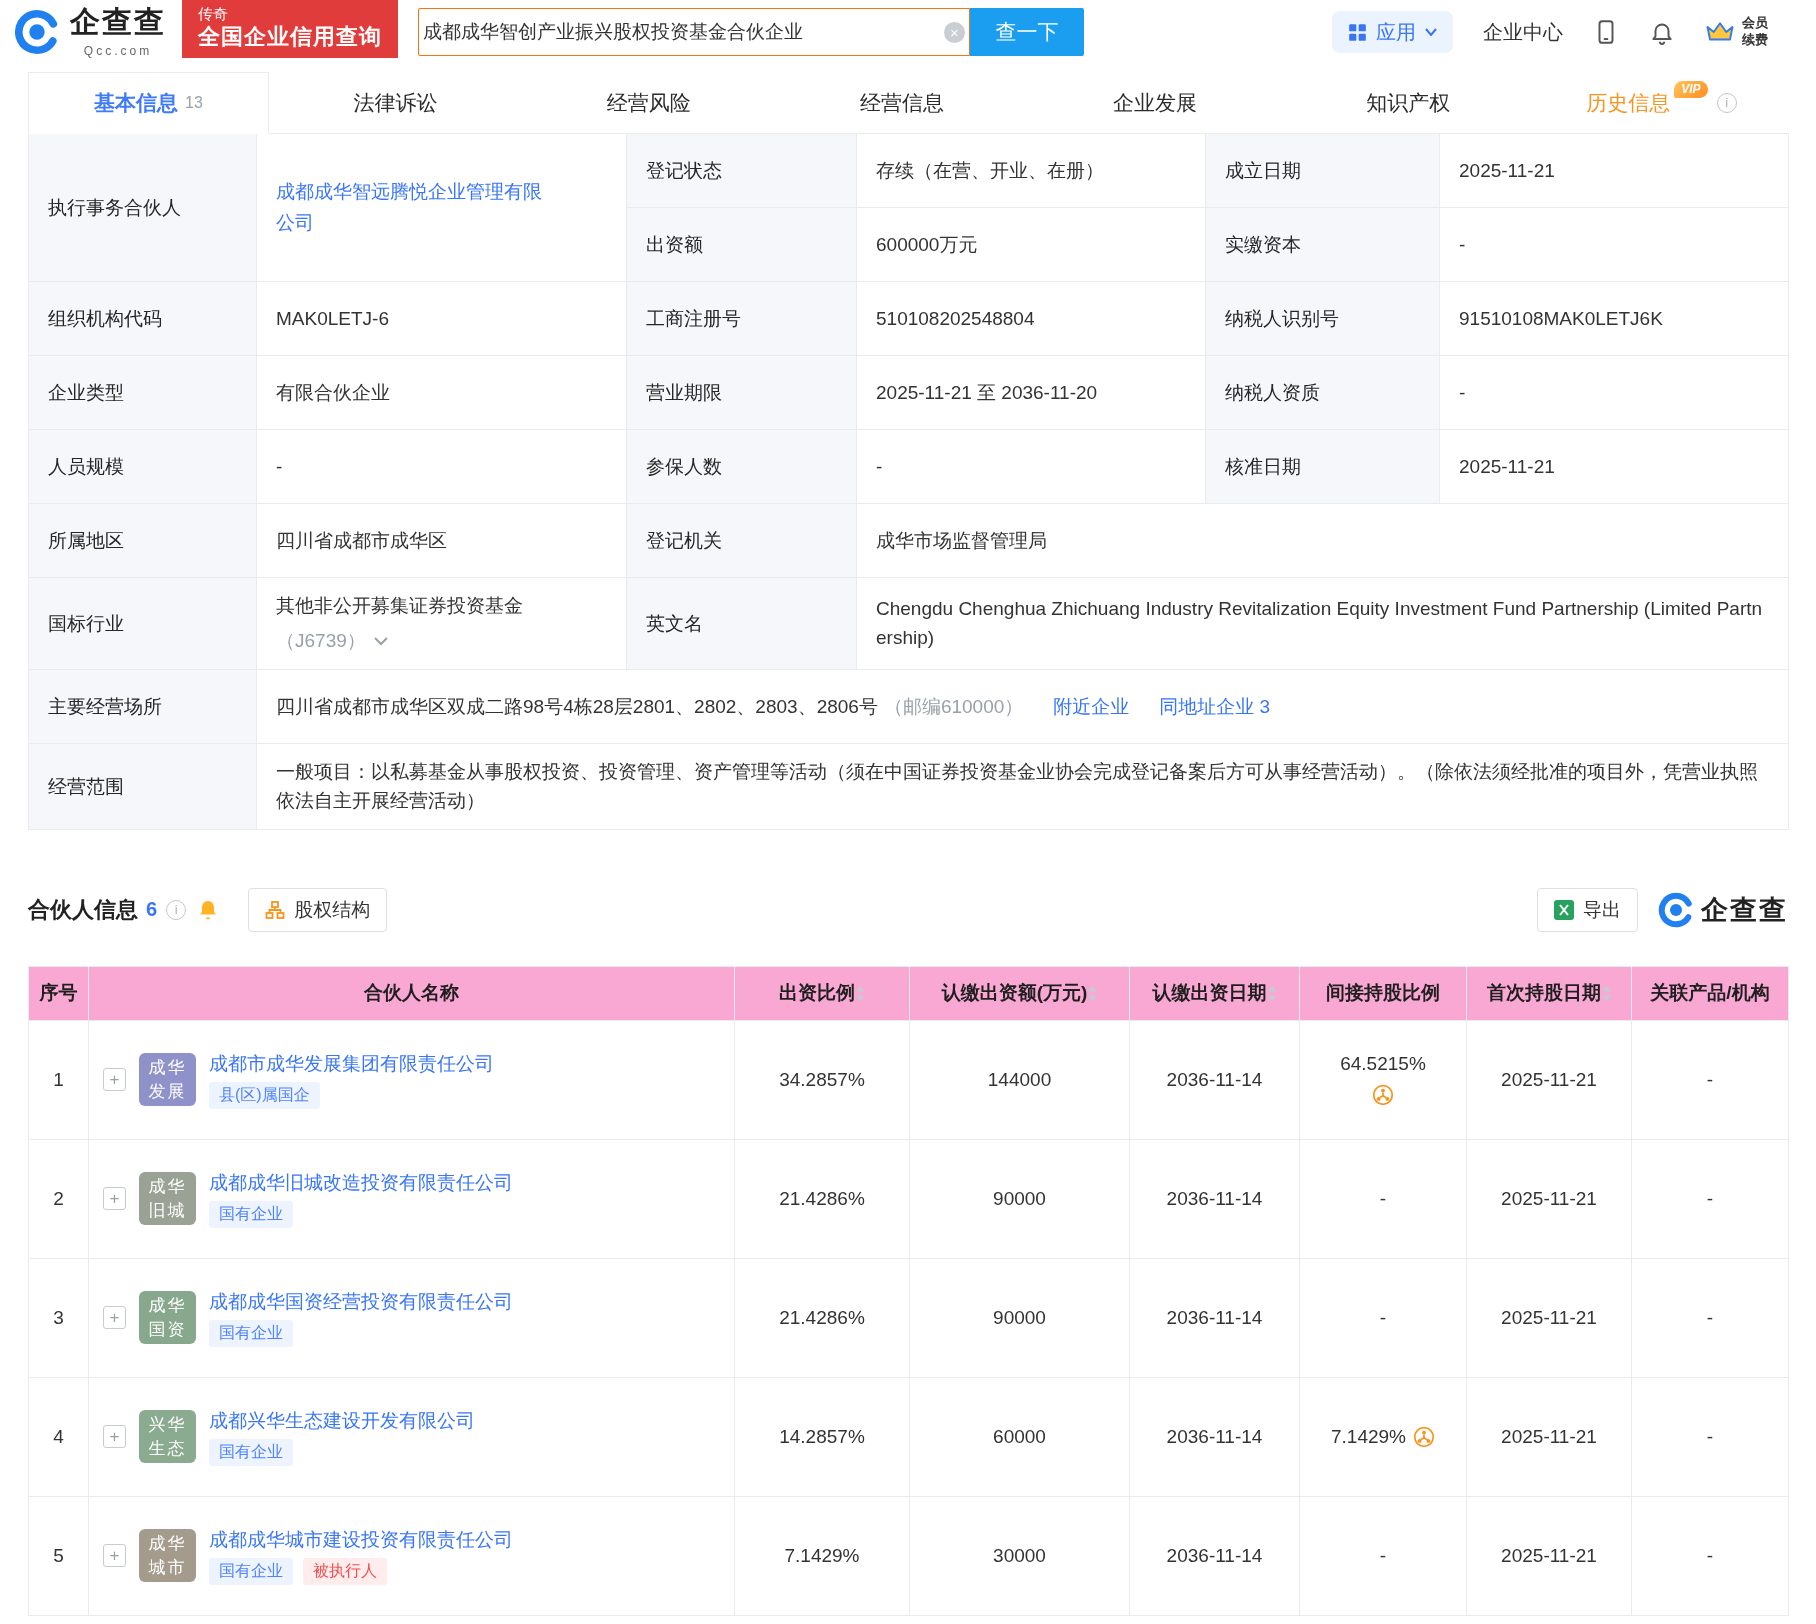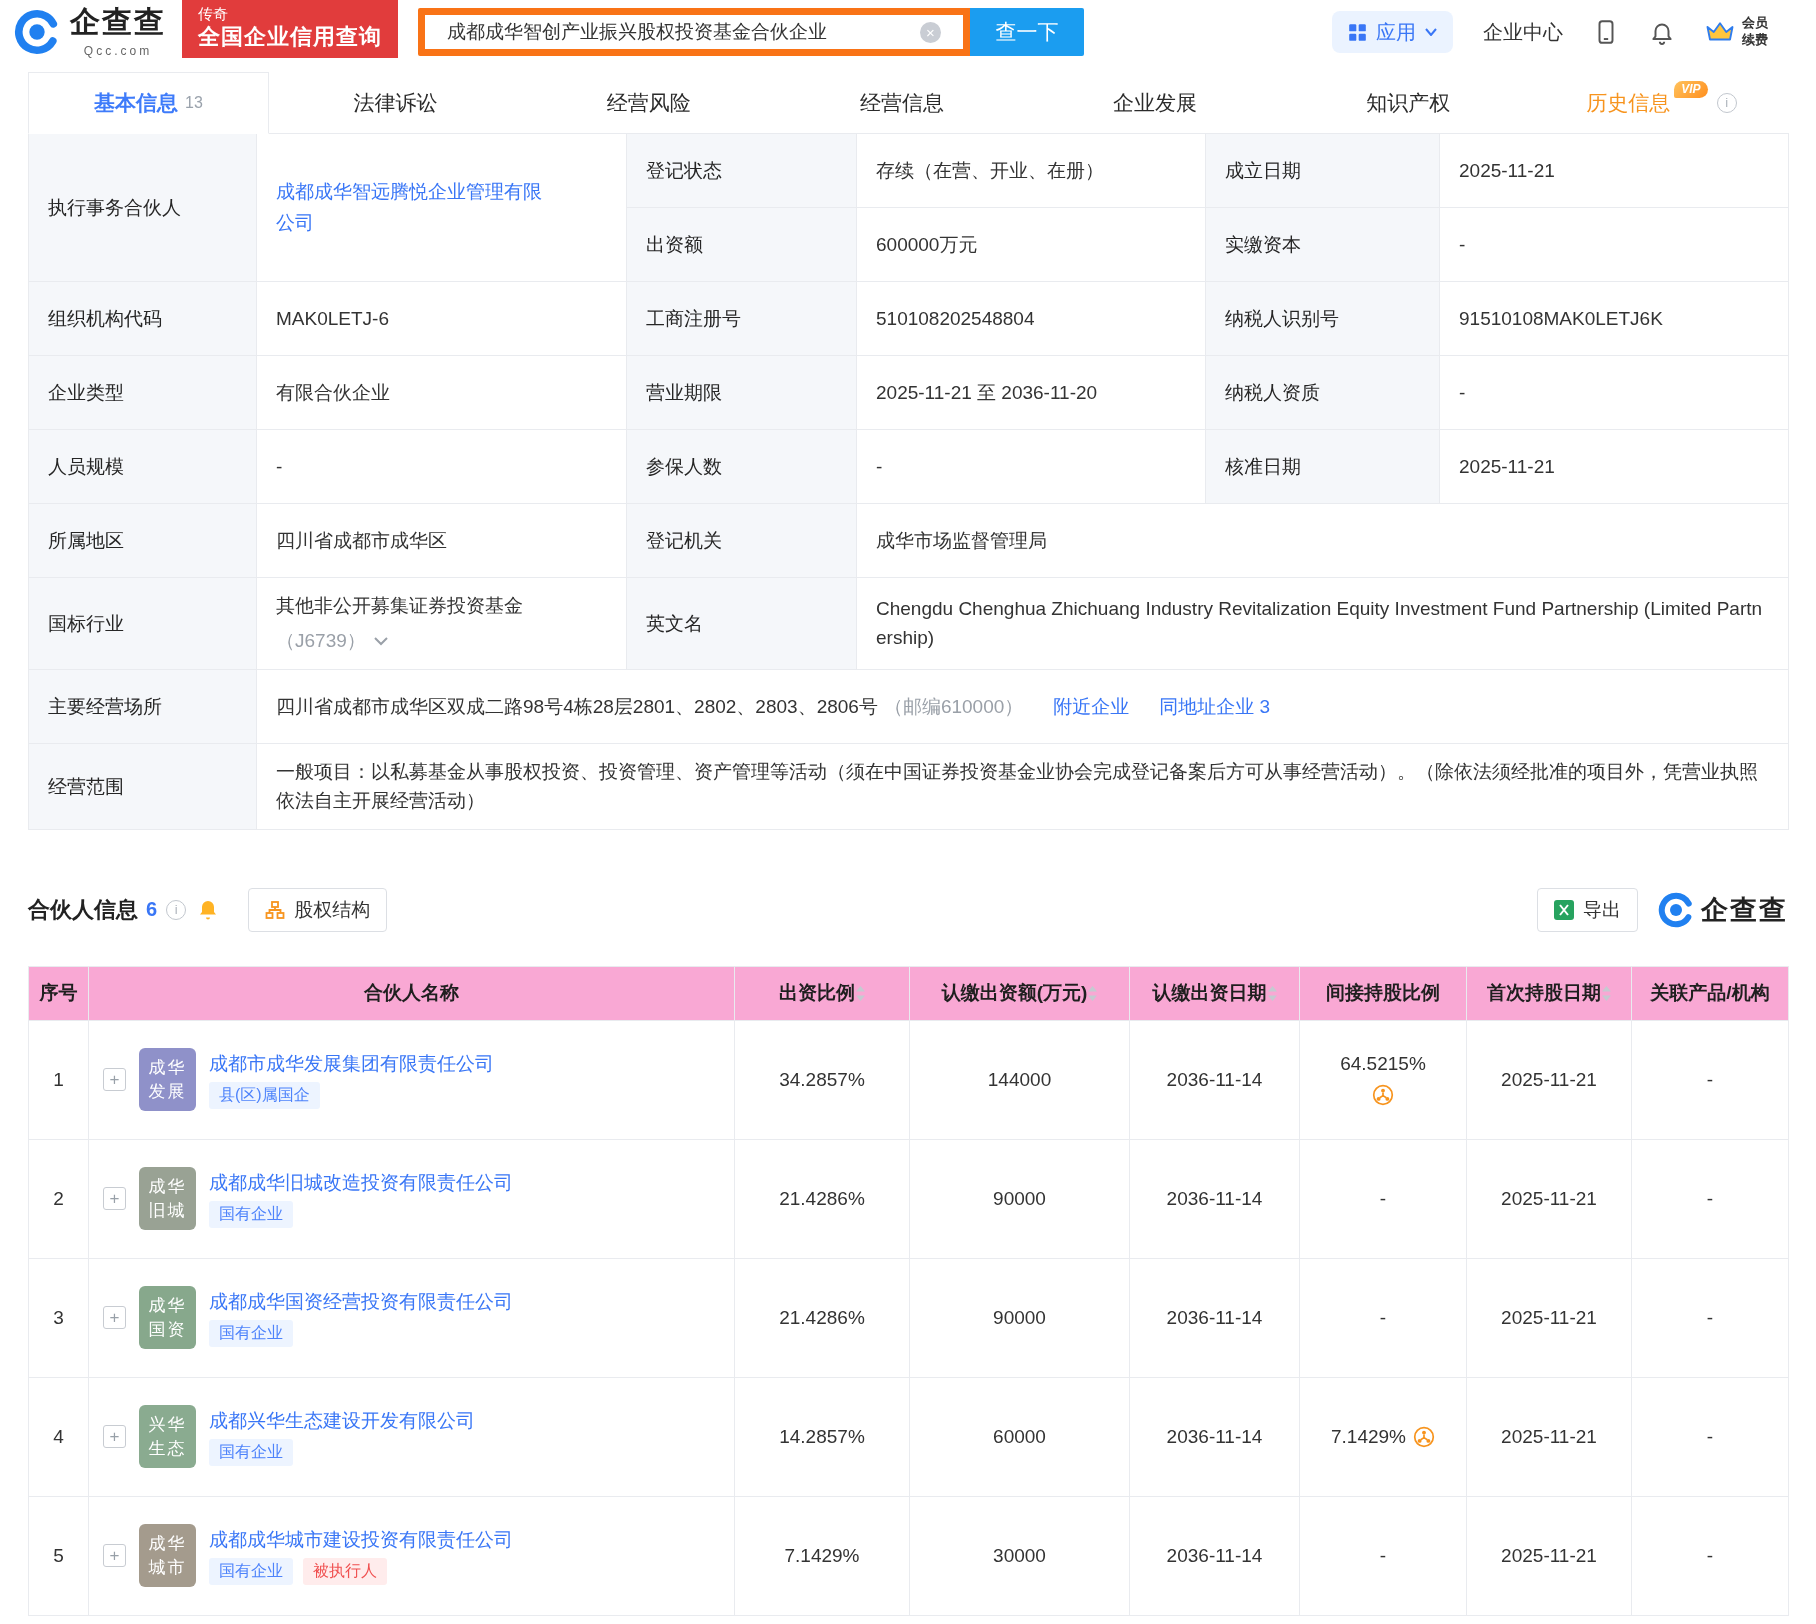--- a/index.html
+++ b/index.html
@@ -10,21 +10,21 @@
   
   .header{height:64px;display:flex;align-items:center;padding-left:14px}
   .logo{display:flex;align-items:center;gap:10px;margin-right:16px;cursor:pointer}
   .logo-icon{width:46px;height:46px;display:block}
   .logo-name{font-size:30px;font-weight:bold;color:#222;letter-spacing:2px;line-height:1}
   .logo-domain{font-size:12px;color:#666;letter-spacing:3px;margin-top:7px;text-align:center}
   .promo{align-self:flex-start;height:58px;background:#E13C3C;color:#fff;padding:5px 16px 7px;margin-right:20px;display:flex;flex-direction:column;justify-content:center;cursor:pointer}
   .promo-top{font-size:15px;line-height:1.2}
   .promo-main{font-size:22px;font-weight:bold;line-height:1.25;letter-spacing:1px}
   .search-wrap{display:flex;align-items:center}
-  .search-box{width:552px;height:48px;border:7px solid #f97316;display:flex;align-items:center;padding:0 22px;background:#fff;border-radius:2px 0 0 2px}
+  .search-box{width:552px;height:48px;border:1px solid #f97316;display:flex;align-items:center;padding:0 4px;background:#fff;border-radius:2px 0 0 2px}
   .search-input{flex:1;border:none;outline:none;font-size:19px;color:#333;font-family:inherit;background:transparent}
   .clear-icon{width:21px;height:21px;border-radius:50%;background:#C9CDD4;color:#fff;font-size:15px;line-height:21px;text-align:center;cursor:pointer;flex:none}
   .search-btn{width:114px;height:48px;border:none;background:#1B9DF0;color:#fff;font-size:21px;cursor:pointer;font-family:inherit;border-radius:0 2px 2px 0}
   .header-right{margin-left:auto;display:flex;align-items:center;gap:30px;padding-right:48px}
   .apps-chip{display:flex;align-items:center;gap:9px;background:#EBF3FF;border-radius:8px;height:42px;padding:0 16px;color:#3976F6;font-size:20px;cursor:pointer}
   .center-link{font-size:20px;color:#333;cursor:pointer}
   .hicon{width:26px;height:26px;cursor:pointer;display:block}
   .vip{display:flex;align-items:center;gap:7px;cursor:pointer}
   .vip-text{font-size:13px;color:#333;line-height:1.3;font-weight:bold}
 
@@ -61,21 +61,21 @@
   .mini-logo-text{font-size:27px;font-weight:bold;color:#222;letter-spacing:2px}
 
   .ptable{width:1760px;margin:34px 28px 0;border-collapse:collapse;table-layout:fixed;font-size:19px;text-align:center}
   .ptable th{background:#f9a8d4;border:1px solid #E9EBEF;height:54px;font-size:19px;color:#1f1f1f;font-weight:bold}
   .ptable td{border:1px solid #E9EBEF;color:#333}
   .ptable tbody tr{height:119px}
   .th-flex{display:inline-flex;align-items:center;gap:1px}
   .namecell{text-align:left;padding:0 14px}
   .name-flex{display:flex;align-items:center;gap:13px}
   .expand-btn{width:23px;height:23px;border:1px solid #C8CCD2;border-radius:3px;background:#fff;color:#98A0A8;font-size:17px;line-height:1;display:flex;align-items:center;justify-content:center;cursor:pointer;flex:none}
-  .avatar{width:57px;height:63px;border-radius:6px;color:#fff;display:flex;flex-direction:column;align-items:center;justify-content:center;font-size:17px;line-height:1.4;letter-spacing:2px;flex:none}
+  .avatar{width:57px;height:53px;border-radius:6px;color:#fff;display:flex;flex-direction:column;align-items:center;justify-content:center;font-size:17px;line-height:1.4;letter-spacing:2px;flex:none}
   .name-col{display:flex;flex-direction:column;align-items:flex-start;gap:5px}
   .pname{color:#3976F6;font-size:19px;cursor:pointer}
   .tags{display:flex;gap:10px}
   .tag{font-size:16px;padding:3px 10px;border-radius:3px;line-height:1.3}
   .tag.blue{background:#EDF4FF;color:#4E83FB}
   .tag.red{background:#FFECEC;color:#F05050}
   .indirect-wrap{display:flex;align-items:center;justify-content:center;gap:7px}
   .indirect-wrap.below{flex-direction:column;gap:9px}
   .equity-icon{width:22px;height:22px;cursor:pointer;display:inline-block}
 </style>

